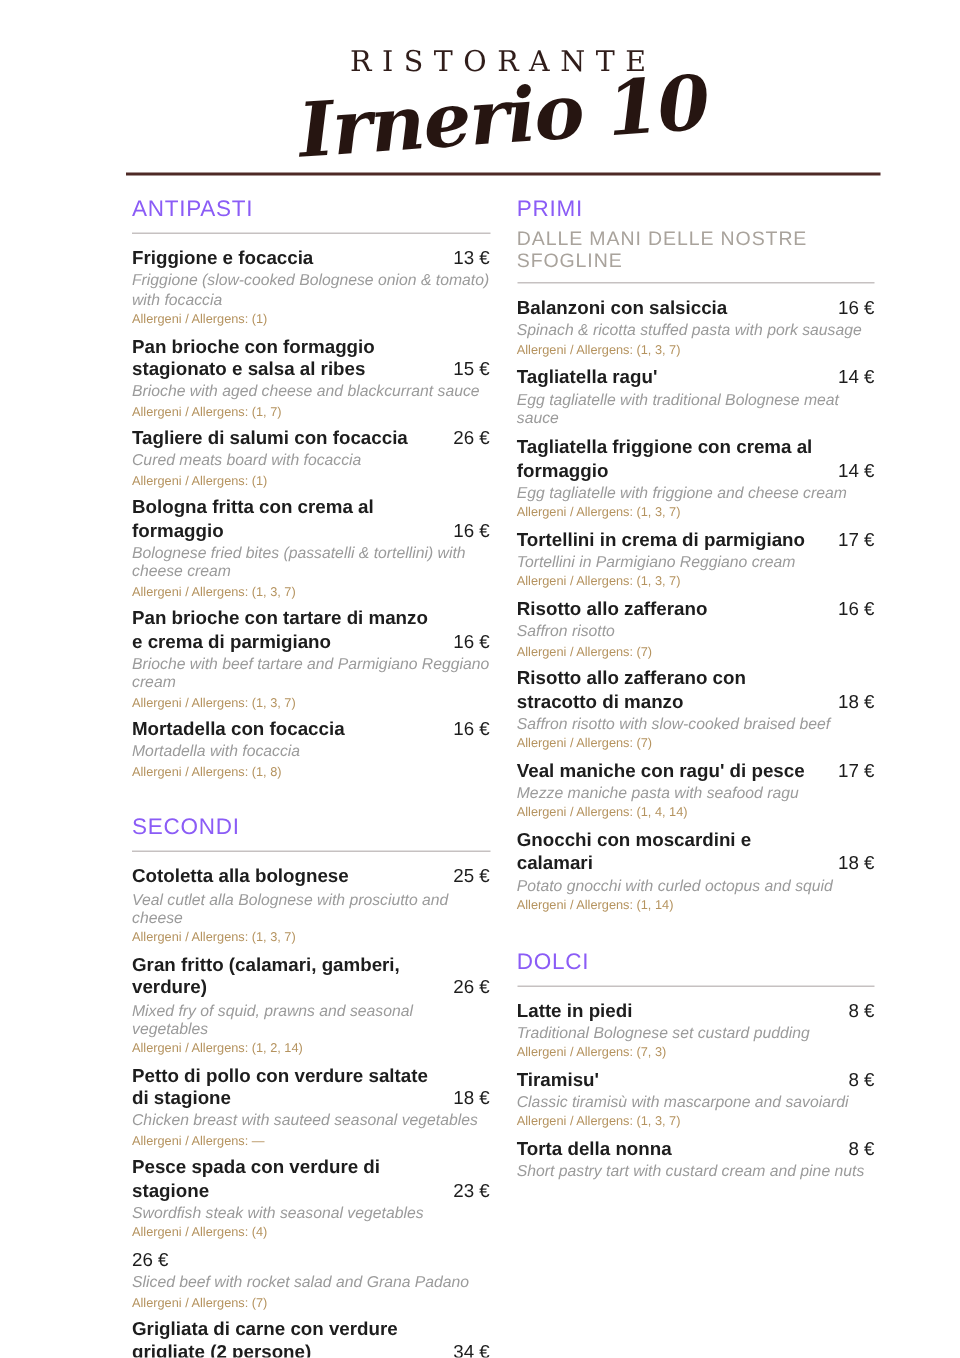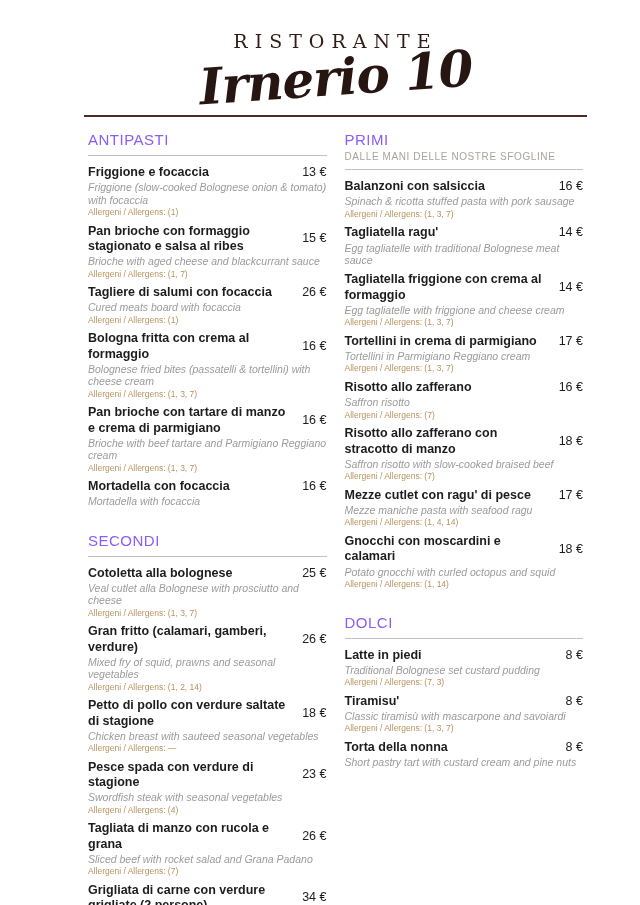--- a/index.html
+++ b/index.html
@@ -55,35 +55,35 @@
   .col { flex: 1; min-width: 0; }
 
   section.menu-section { margin-bottom: 24px; }
   .section-title {
     color: #8b5cf6;
     font-size: 15px;
     letter-spacing: 0.5px;
   }
   .section-subtitle {
     color: #a9a39c;
-    font-size: 10px;
+    font-size: 13px;
     letter-spacing: 0.6px;
     margin-top: 3px;
   }
   .section-rule {
     border: none;
     border-top: 1px solid #c6c1c1;
     margin: 7px 0 9px 0;
   }
 
   .menu-item { margin-bottom: 6px; }
   .item-head {
     display: flex;
     justify-content: space-between;
-    align-items: center;
+    align-items: flex-end;
   }
   .item-title {
     font-weight: bold;
     font-size: 12.5px;
     line-height: 1.22;
     color: #1d1d1d;
     padding-right: 8px;
   }
   .item-price {
     font-weight: normal;
@@ -165,20 +165,21 @@
               </div>
               <div class="item-desc">Brioche with beef tartare and Parmigiano Reggiano cream</div>
               <div class="item-allergens">Allergeni / Allergens: (1, 3, 7)</div>
             </div>
             <div class="menu-item">
               <div class="item-head">
                 <span class="item-title">Mortadella con focaccia</span>
                 <span class="item-price">16 €</span>
               </div>
               <div class="item-desc">Mortadella with focaccia</div>
+              <div class="item-allergens">Allergeni / Allergens: (1, 8)</div>
             </div>
           </div>
       </section>
 
       <section class="menu-section">
         <div class="section-title">SECONDI</div>
         <hr class="section-rule">
         <div class="items">
             <div class="menu-item">
               <div class="item-head">
@@ -207,21 +208,20 @@
             <div class="menu-item">
               <div class="item-head">
                 <span class="item-title">Pesce spada con verdure di stagione</span>
                 <span class="item-price">23 €</span>
               </div>
               <div class="item-desc">Swordfish steak with seasonal vegetables</div>
               <div class="item-allergens">Allergeni / Allergens: (4)</div>
             </div>
             <div class="menu-item">
               <div class="item-head">
-                <span class="item-title">Tagliata di manzo con rucola e grana</span>
                 <span class="item-price">26 €</span>
               </div>
               <div class="item-desc">Sliced beef with rocket salad and Grana Padano</div>
               <div class="item-allergens">Allergeni / Allergens: (7)</div>
             </div>
             <div class="menu-item">
               <div class="item-head">
                 <span class="item-title">Grigliata di carne con verdure grigliate (2 persone)</span>
                 <span class="item-price">34 €</span>
               </div>
@@ -280,21 +280,21 @@
             <div class="menu-item">
               <div class="item-head">
                 <span class="item-title">Risotto allo zafferano con stracotto di manzo</span>
                 <span class="item-price">18 €</span>
               </div>
               <div class="item-desc">Saffron risotto with slow-cooked braised beef</div>
               <div class="item-allergens">Allergeni / Allergens: (7)</div>
             </div>
             <div class="menu-item">
               <div class="item-head">
-                <span class="item-title">Mezze cutlet con ragu' di pesce</span>
+                <span class="item-title">Veal maniche con ragu' di pesce</span>
                 <span class="item-price">17 €</span>
               </div>
               <div class="item-desc">Mezze maniche pasta with seafood ragu</div>
               <div class="item-allergens">Allergeni / Allergens: (1, 4, 14)</div>
             </div>
             <div class="menu-item">
               <div class="item-head">
                 <span class="item-title">Gnocchi con moscardini e calamari</span>
                 <span class="item-price">18 €</span>
               </div>

